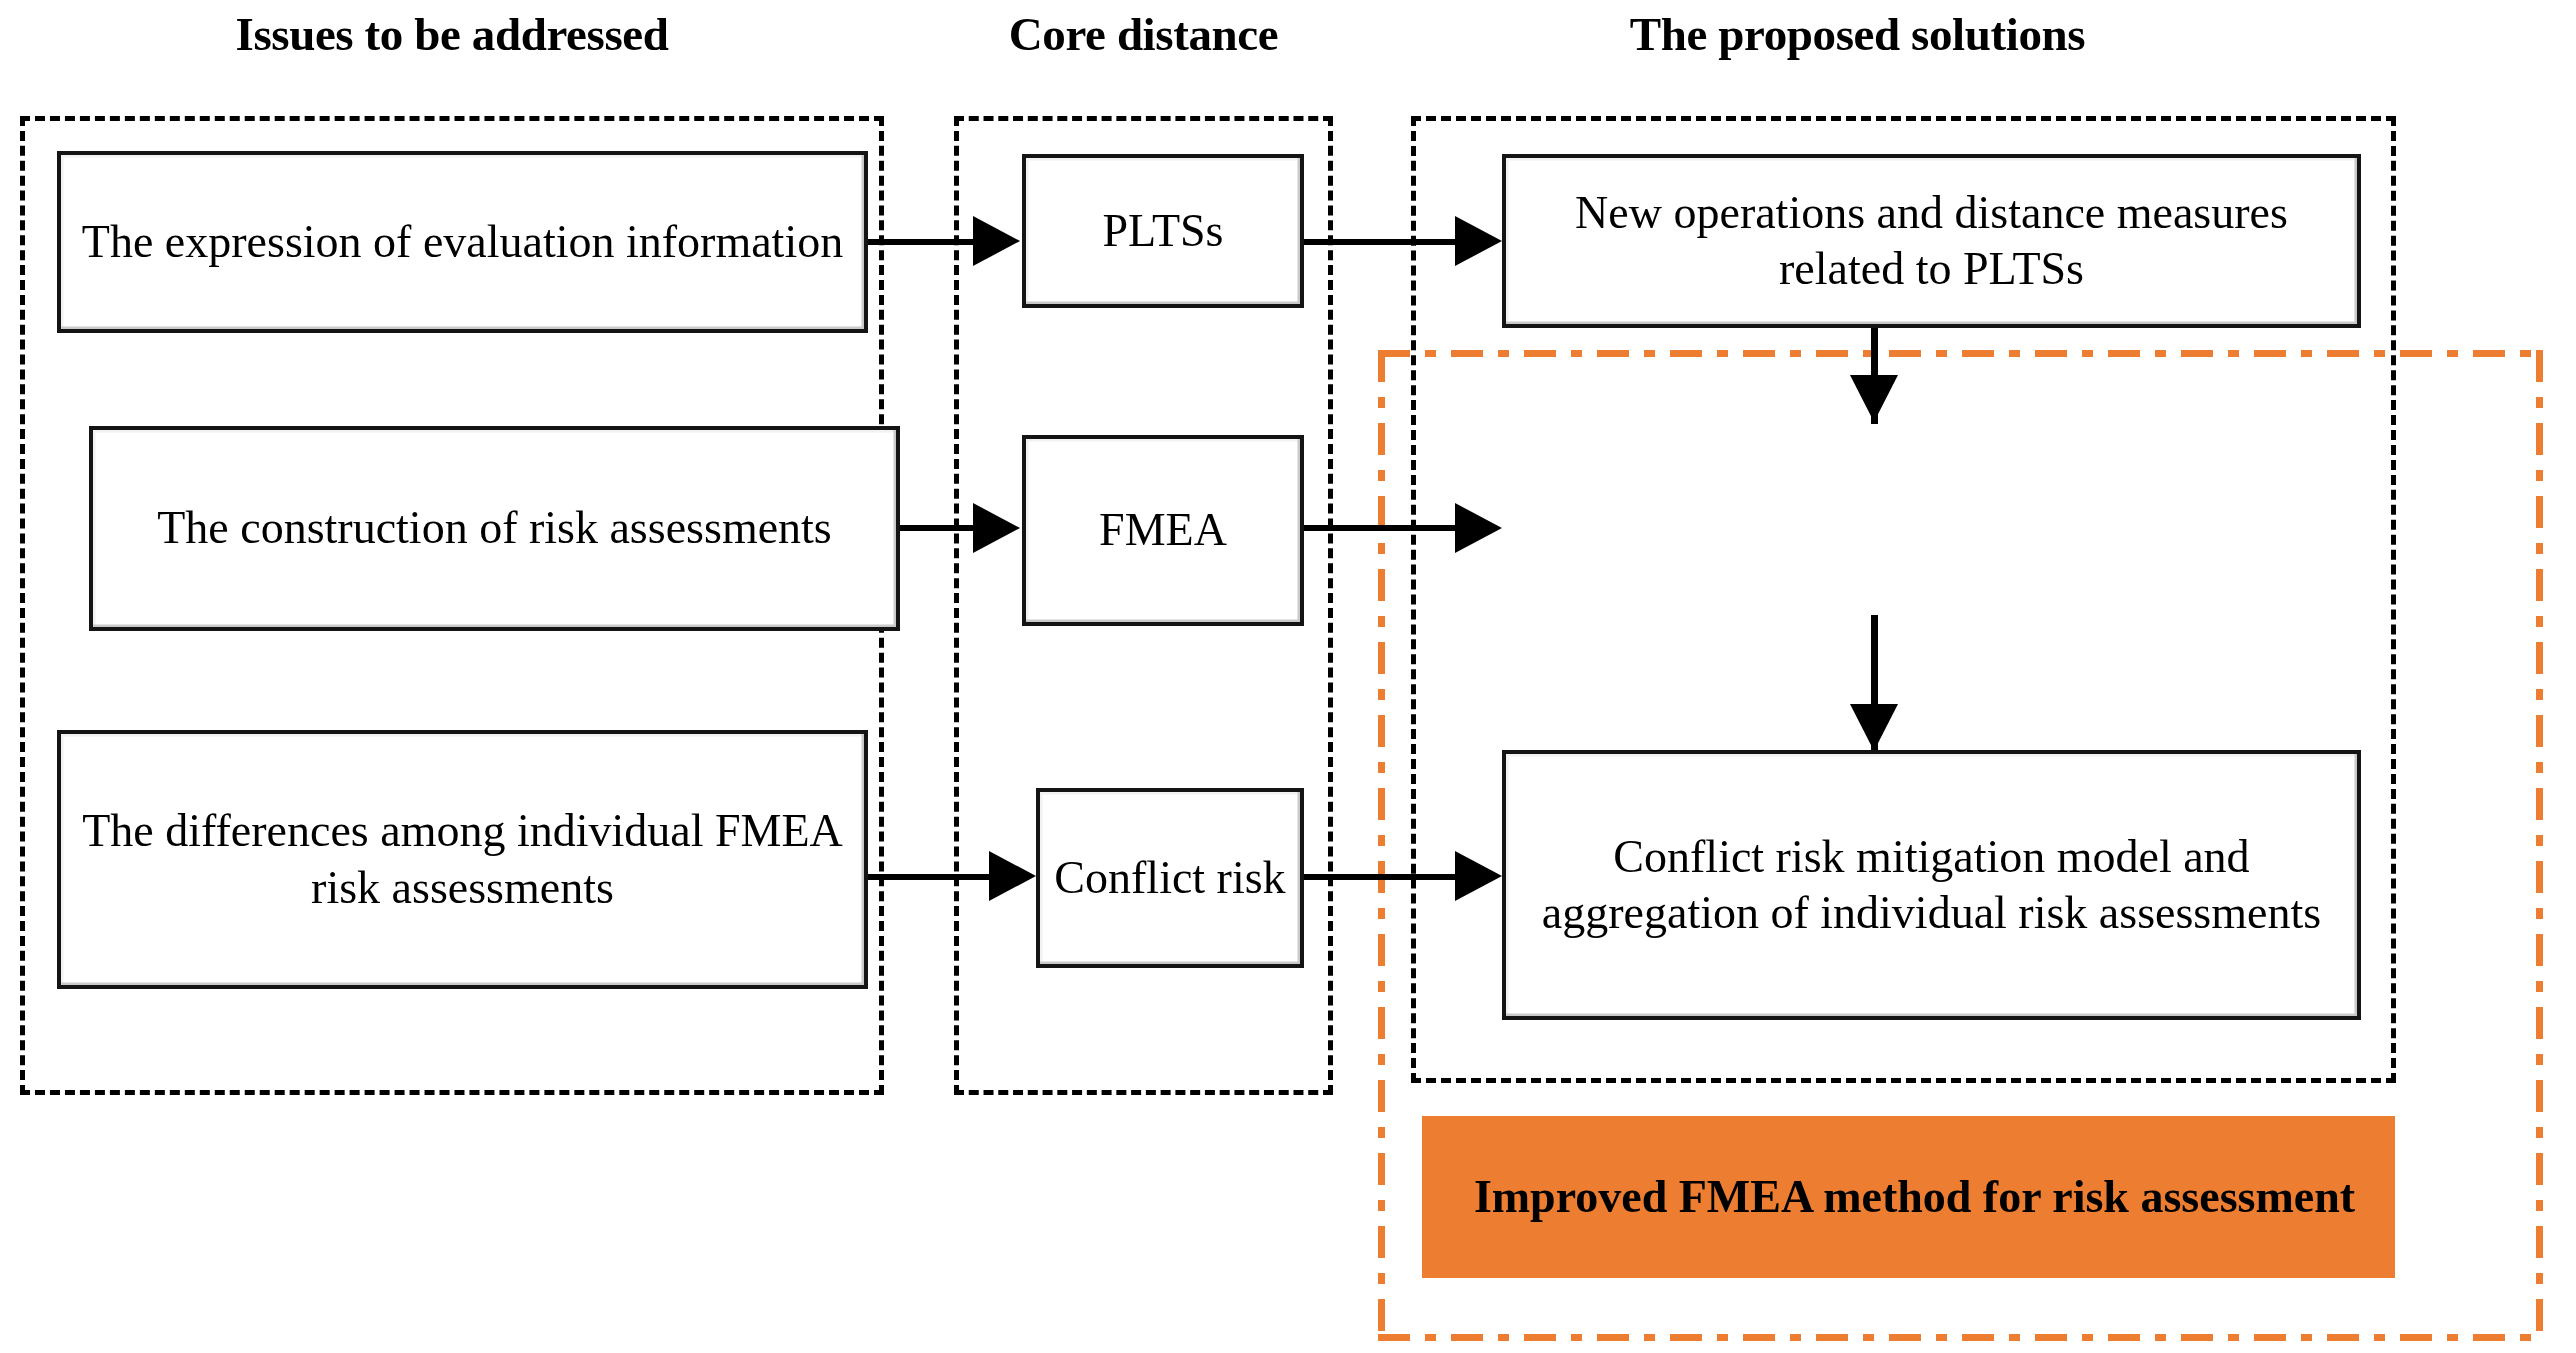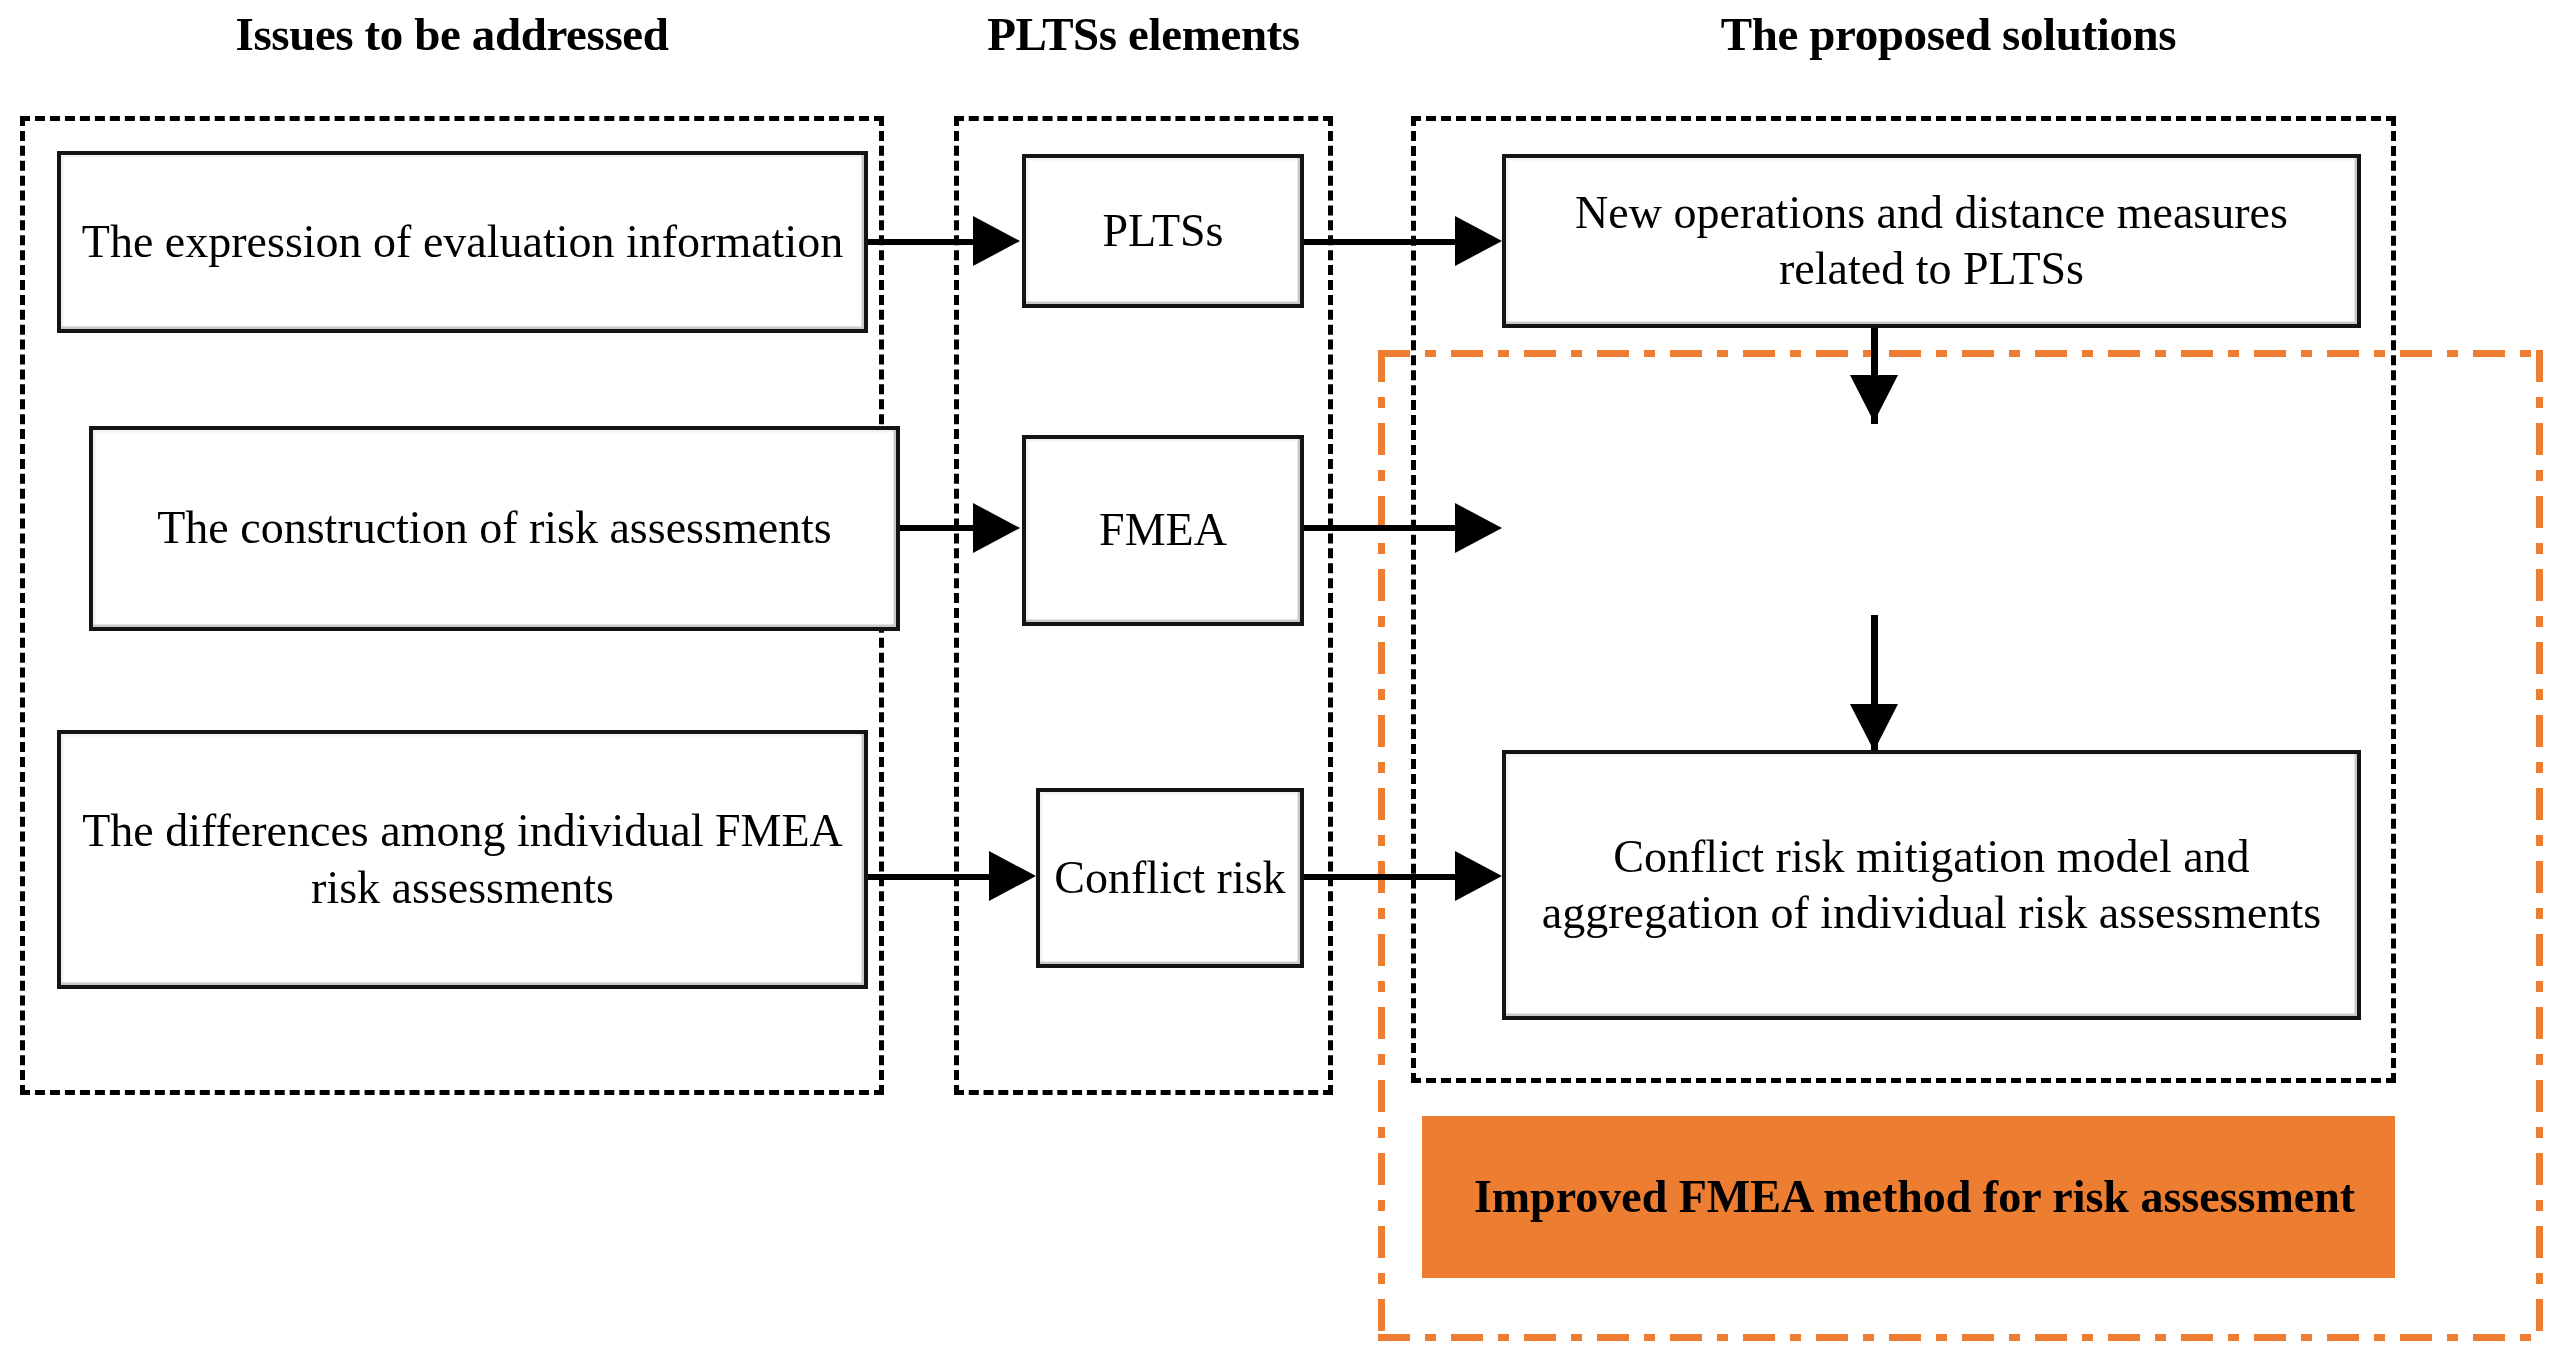--- a/index.html
+++ b/index.html
@@ -28,21 +28,21 @@
     font-family: "Liberation Serif", "DejaVu Serif", serif;
     font-weight: bold;
     font-size: 47px;
     color: #000000;
     text-align: center;
     white-space: nowrap;
     letter-spacing: -0.4px;
   }
   #heading-issues   { left: 20px;   top: 6.5px;  width: 864px; }
   #heading-core     { left: 954px; top: 6.5px;  width: 379px;  }
-  #heading-solutions{ left: 1456px; top: 6.5px;  width: 985px; }
+  #heading-solutions{ left: 1365px; top: 6.5px;  width: 985px; }
 
   
   .dashed-group {
     position: absolute;
     border: 5.7px dashed #000000;
     box-sizing: border-box;
     background: transparent;
   }
   #group-issues    { left: 20px;   top: 116px; width: 864px; height: 979px; }
   #group-core      { left: 954px; top: 116px; width: 379px;  height: 979px; }
@@ -159,21 +159,21 @@
     border-top: 47px solid #000000;
     z-index: 9;
   }
 </style>
 </head>
 <body>
 
 <div id="canvas">
 
   <div class="col-heading" id="heading-issues">Issues to be addressed</div>
-  <div class="col-heading" id="heading-core">PLTSs elements</div>
+  <div class="col-heading" id="heading-core">Core distance</div>
   <div class="col-heading" id="heading-solutions">The proposed solutions</div>
 
   <div class="dashed-group" id="group-issues"></div>
   <div class="dashed-group" id="group-core"></div>
   <div class="dashed-group" id="group-solutions"></div>
 
   <div id="group-improved">
     <div class="od od-top"></div>
     <div class="od od-bottom"></div>
     <div class="od od-left"></div>

